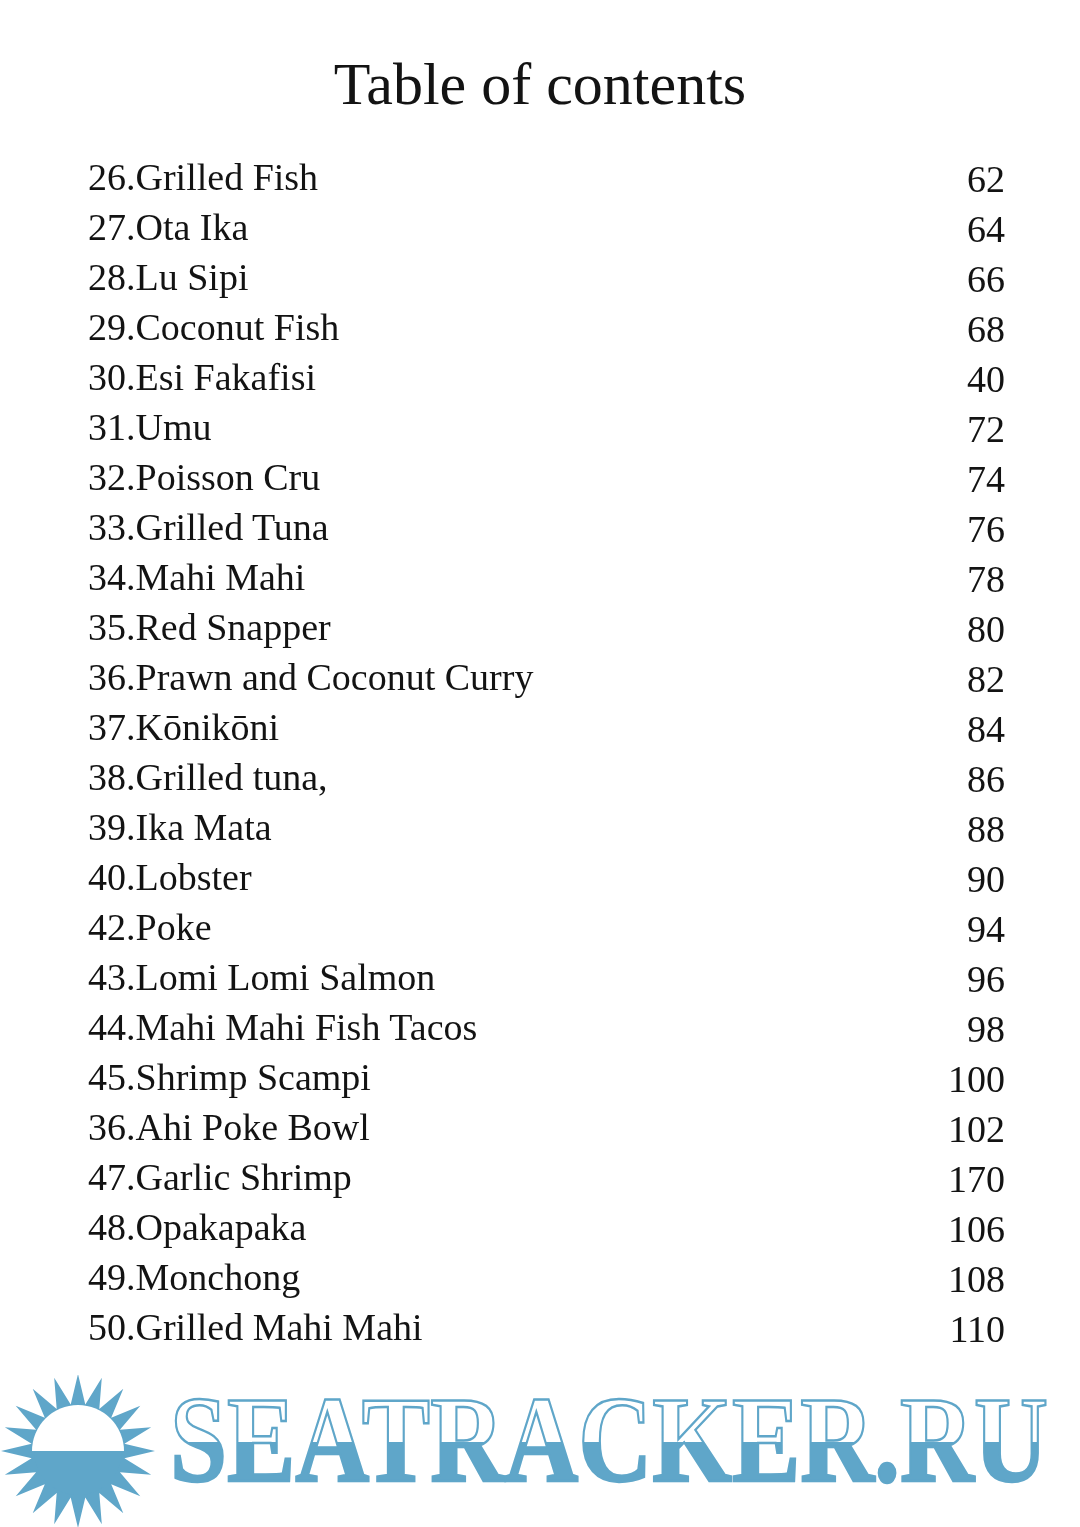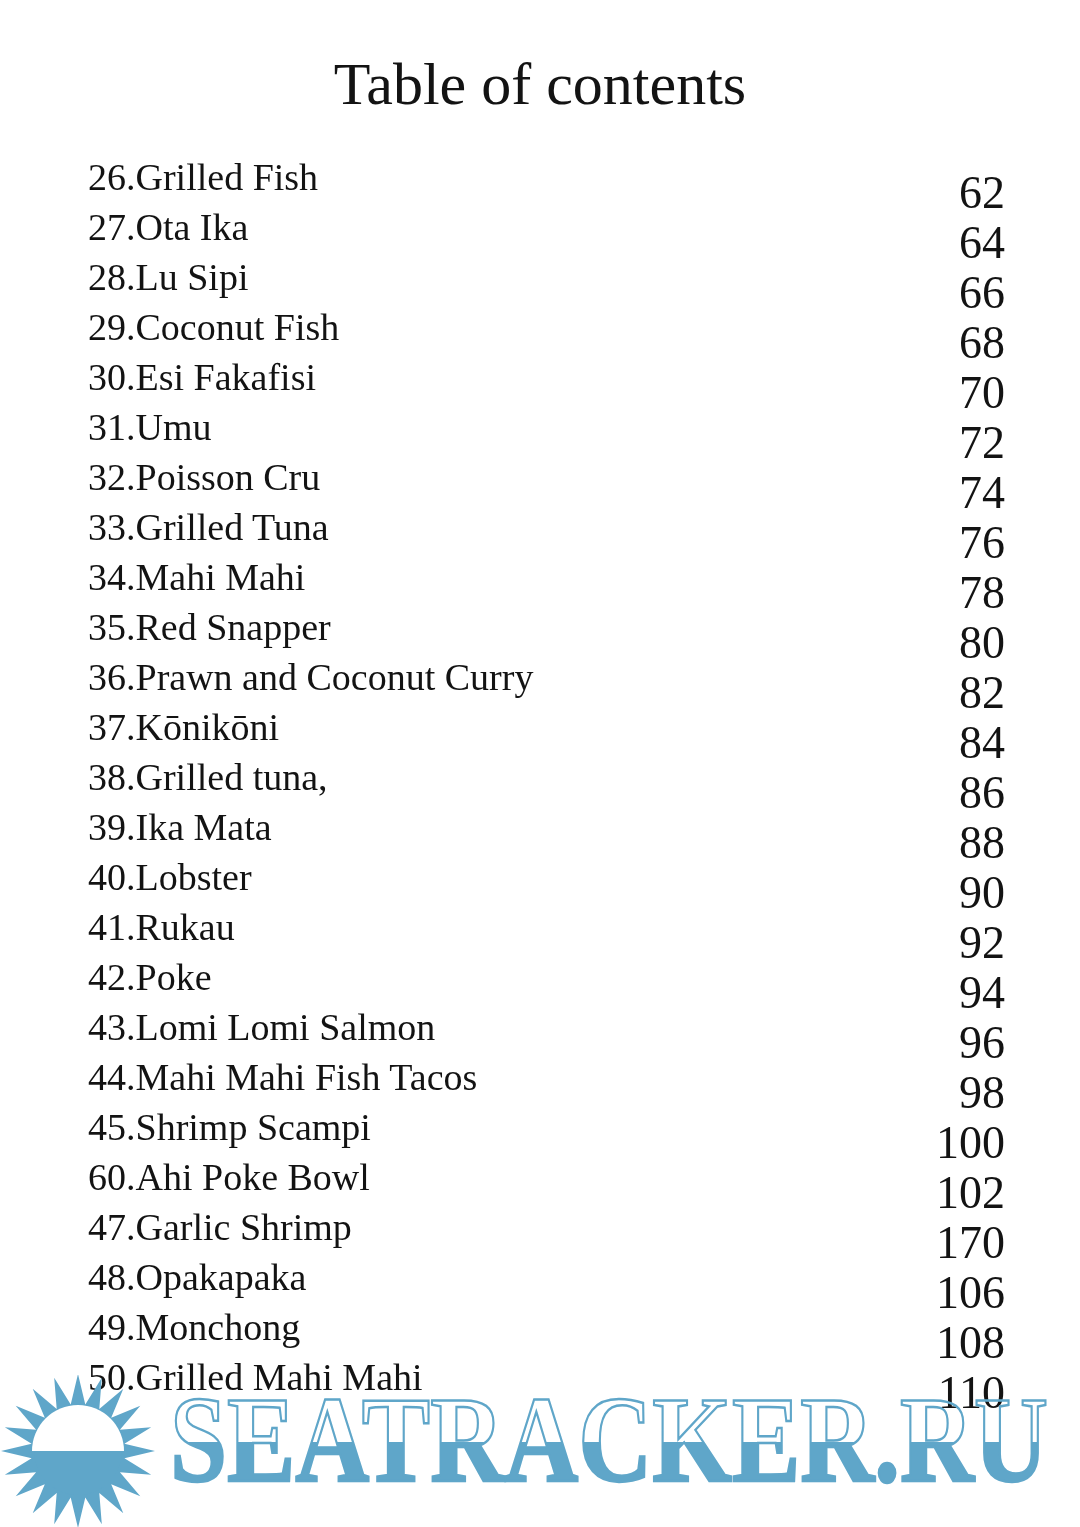--- a/index.html
+++ b/index.html
@@ -25,22 +25,22 @@
   .toc-entry {
     display: block;
     text-align: left;
     font-size: 38px;
     line-height: 50px;
     white-space: nowrap;
   }
   .toc-page {
     position: absolute;
     right: 0;
-    top: 16px;
-    font-size: 46px;
+    top: 2px;
+    font-size: 38px;
     line-height: 50px;
   }
   .watermark {
     position: absolute;
     left: 0;
     bottom: 0;
     width: 876px;
     height: 152px;
   }
   .watermark svg { display: block; }
@@ -62,21 +62,21 @@
   <div class="toc-row">
       <span class="toc-entry">28.Lu Sipi</span>
       <span class="toc-page">66</span>
     </div>
   <div class="toc-row">
       <span class="toc-entry">29.Coconut Fish</span>
       <span class="toc-page">68</span>
     </div>
   <div class="toc-row">
       <span class="toc-entry">30.Esi Fakafisi</span>
-      <span class="toc-page">70</span>
+      <span class="toc-page">40</span>
     </div>
   <div class="toc-row">
       <span class="toc-entry">31.Umu</span>
       <span class="toc-page">72</span>
     </div>
   <div class="toc-row">
       <span class="toc-entry">32.Poisson Cru</span>
       <span class="toc-page">74</span>
     </div>
   <div class="toc-row">
@@ -105,41 +105,37 @@
     </div>
   <div class="toc-row">
       <span class="toc-entry">39.Ika Mata</span>
       <span class="toc-page">88</span>
     </div>
   <div class="toc-row">
       <span class="toc-entry">40.Lobster</span>
       <span class="toc-page">90</span>
     </div>
   <div class="toc-row">
-      <span class="toc-entry">41.Rukau</span>
-      <span class="toc-page">92</span>
-    </div>
-  <div class="toc-row">
       <span class="toc-entry">42.Poke</span>
       <span class="toc-page">94</span>
     </div>
   <div class="toc-row">
       <span class="toc-entry">43.Lomi Lomi Salmon</span>
       <span class="toc-page">96</span>
     </div>
   <div class="toc-row">
       <span class="toc-entry">44.Mahi Mahi Fish Tacos</span>
       <span class="toc-page">98</span>
     </div>
   <div class="toc-row">
       <span class="toc-entry">45.Shrimp Scampi</span>
       <span class="toc-page">100</span>
     </div>
   <div class="toc-row">
-      <span class="toc-entry">60.Ahi Poke Bowl</span>
+      <span class="toc-entry">36.Ahi Poke Bowl</span>
       <span class="toc-page">102</span>
     </div>
   <div class="toc-row">
       <span class="toc-entry">47.Garlic Shrimp</span>
       <span class="toc-page">170</span>
     </div>
   <div class="toc-row">
       <span class="toc-entry">48.Opakapaka</span>
       <span class="toc-page">106</span>
     </div>

